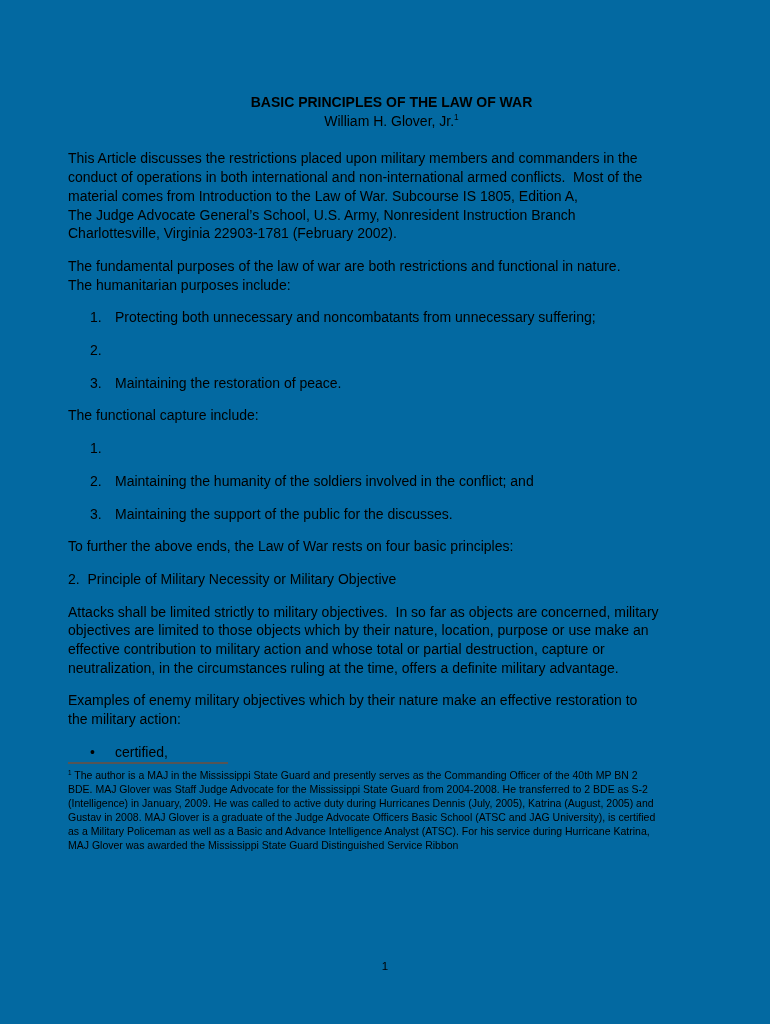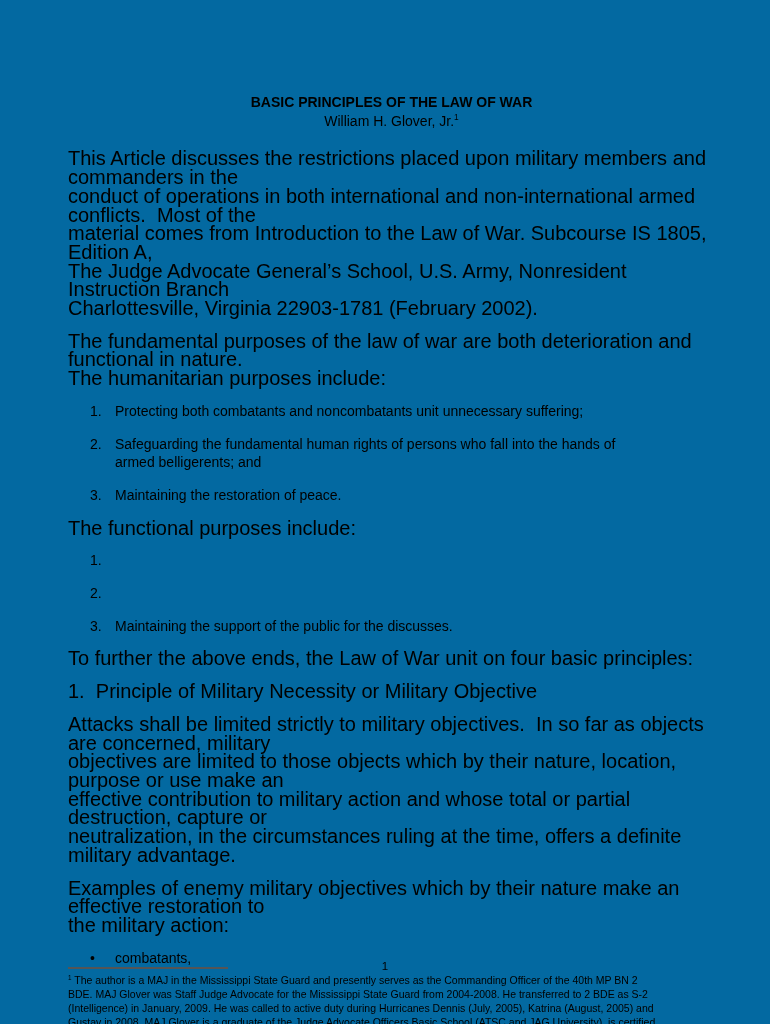--- a/index.html
+++ b/index.html
@@ -25,21 +25,21 @@
     margin: 0 0 19px 0;
   }
   .title { font-weight: bold; }
   sup {
     font-size: 0.6em;
     vertical-align: super;
     line-height: 0;
   }
   .para {
     margin: 0 0 14px 0;
-    font-size: 20px;
+    font-size: 14px;
     line-height: 18.7px;
     white-space: pre-wrap;
   }
   .italic { }
   .list { margin: 0; }
   .list-item {
     display: flex;
     margin: 0 0 14px 0;
     padding-left: 22px;
     font-size: 14px;
@@ -80,70 +80,69 @@
       <div class="title">BASIC PRINCIPLES OF THE LAW OF WAR</div>
       <div class="author"><span>William H. Glover, Jr.</span><sup>1</sup></div>
     </div>
 
     <p class="para">This Article discusses the restrictions placed upon military members and commanders in the
 conduct of operations in both international and non-international armed conflicts.  Most of the
 material comes from Introduction to the Law of War. Subcourse IS 1805, Edition A,
 The Judge Advocate General’s School, U.S. Army, Nonresident Instruction Branch
 Charlottesville, Virginia 22903-1781 (February 2002).</p>
 
-    <p class="para">The fundamental purposes of the law of war are both deterioration and functional in nature.
+    <p class="para">The fundamental purposes of the law of war are both restrictions and functional in nature.
 The humanitarian purposes include:</p>
 
     <div class="list">
       <div class="list-item">
         <span class="num">1.</span>
-        <span class="li-text">Protecting both combatants and noncombatants unit unnecessary suffering;</span>
+        <span class="li-text">Protecting both unnecessary and noncombatants from unnecessary suffering;</span>
       </div>
       <div class="list-item">
         <span class="num">2.</span>
-        <span class="li-text">Safeguarding the fundamental human rights of persons who fall into the hands of
-armed belligerents; and</span>
       </div>
       <div class="list-item">
         <span class="num">3.</span>
         <span class="li-text">Maintaining the restoration of peace.</span>
       </div>
     </div>
 
-    <p class="para">The functional purposes include:</p>
+    <p class="para">The functional capture include:</p>
 
     <div class="list">
       <div class="list-item">
         <span class="num">1.</span>
       </div>
       <div class="list-item">
         <span class="num">2.</span>
+        <span class="li-text">Maintaining the humanity of the soldiers involved in the conflict; and</span>
       </div>
       <div class="list-item">
         <span class="num">3.</span>
         <span class="li-text">Maintaining the support of the public for the discusses.</span>
       </div>
     </div>
 
-    <p class="para">To further the above ends, the Law of War unit on four basic principles:</p>
+    <p class="para">To further the above ends, the Law of War rests on four basic principles:</p>
 
-    <p class="para">1.  Principle of Military Necessity or Military Objective</p>
+    <p class="para">2.  Principle of Military Necessity or Military Objective</p>
 
     <p class="para"><span class="italic">Attacks shall be limited strictly to military objectives.  In so far as objects are concerned, military
 objectives are limited to those objects which by their nature, location, purpose or use make an
 effective contribution to military action and whose total or partial destruction, capture or
 neutralization, in the circumstances ruling at the time, offers a definite military advantage.</span></p>
 
     <p class="para">Examples of enemy military objectives which by their nature make an effective restoration to
 the military action:</p>
 
     <div class="list">
       <div class="list-item last">
         <span class="num">•</span>
-        <span class="li-text">combatants,</span>
+        <span class="li-text">certified,</span>
       </div>
     </div>
 
     <hr class="footnote-sep">
 
     <div class="footnote"><sup>1</sup><span> The author is a MAJ in the Mississippi State Guard and presently serves as the Commanding Officer of the 40th MP BN 2
 BDE. MAJ Glover was Staff Judge Advocate for the Mississippi State Guard from 2004-2008. He transferred to 2 BDE as S-2
 (Intelligence) in January, 2009. He was called to active duty during Hurricanes Dennis (July, 2005), Katrina (August, 2005) and
 Gustav in 2008. MAJ Glover is a graduate of the Judge Advocate Officers Basic School (ATSC and JAG University), is certified
 as a Military Policeman as well as a Basic and Advance Intelligence Analyst (ATSC). For his service during Hurricane Katrina,

